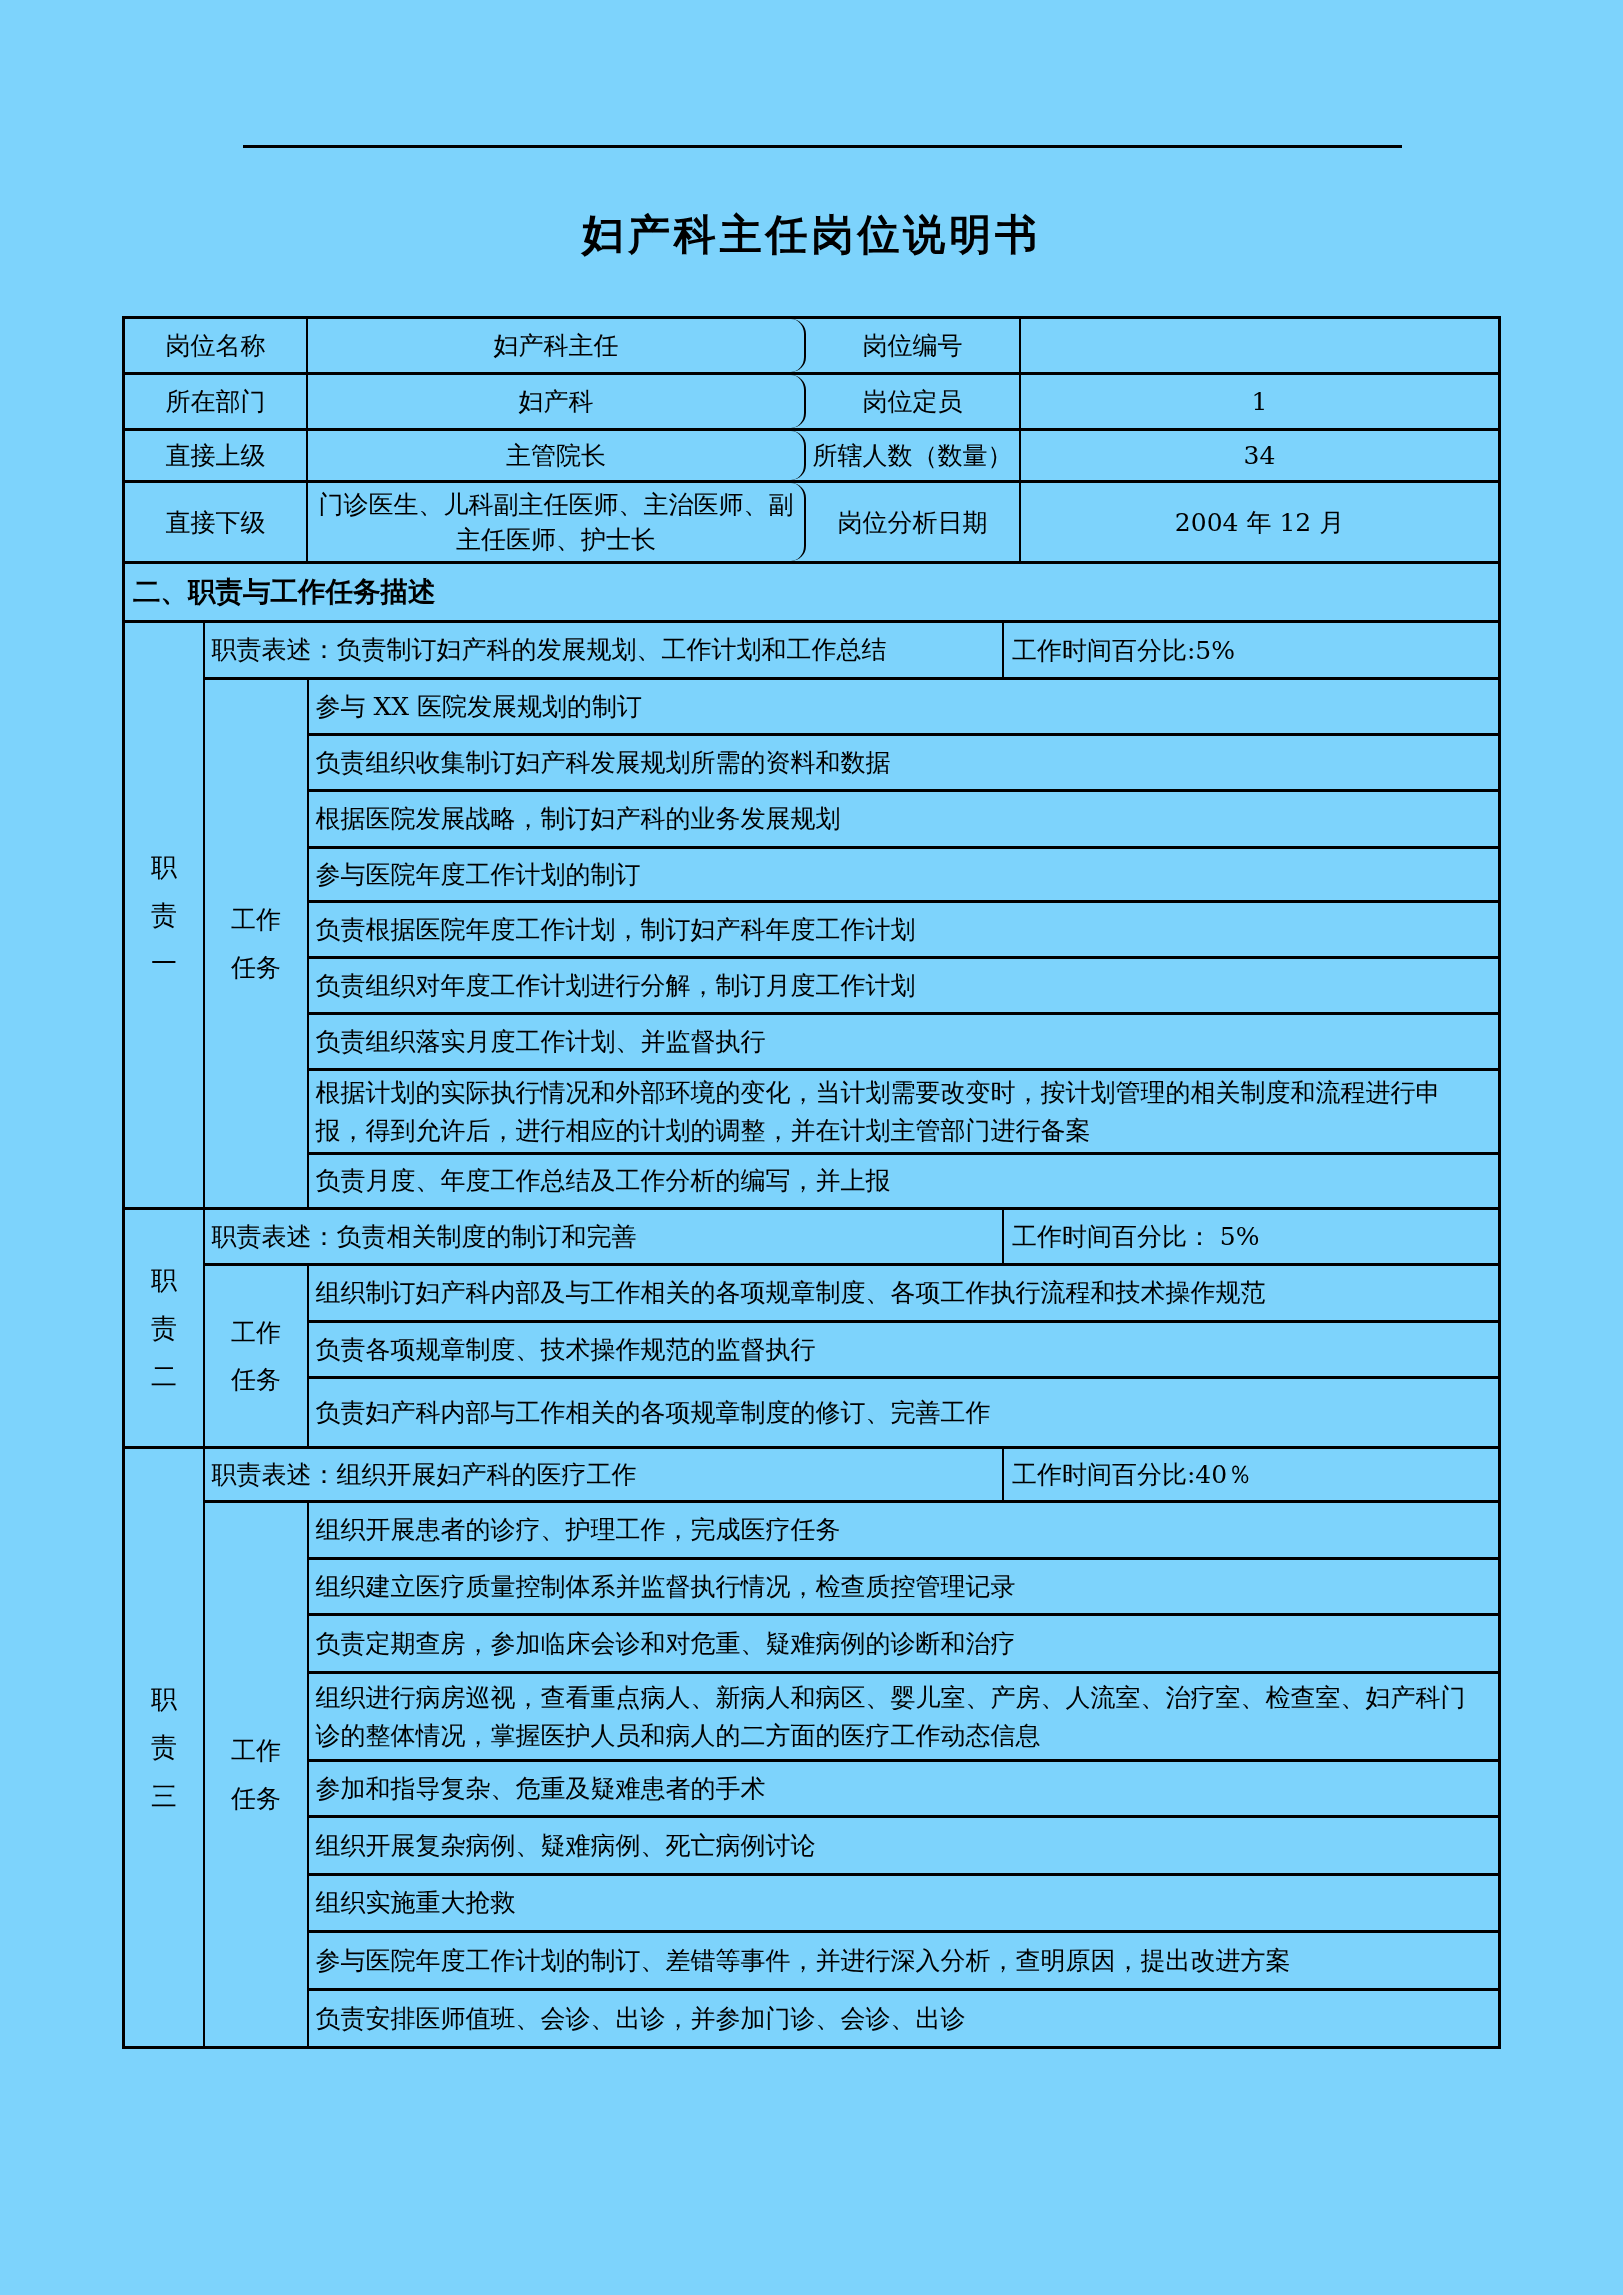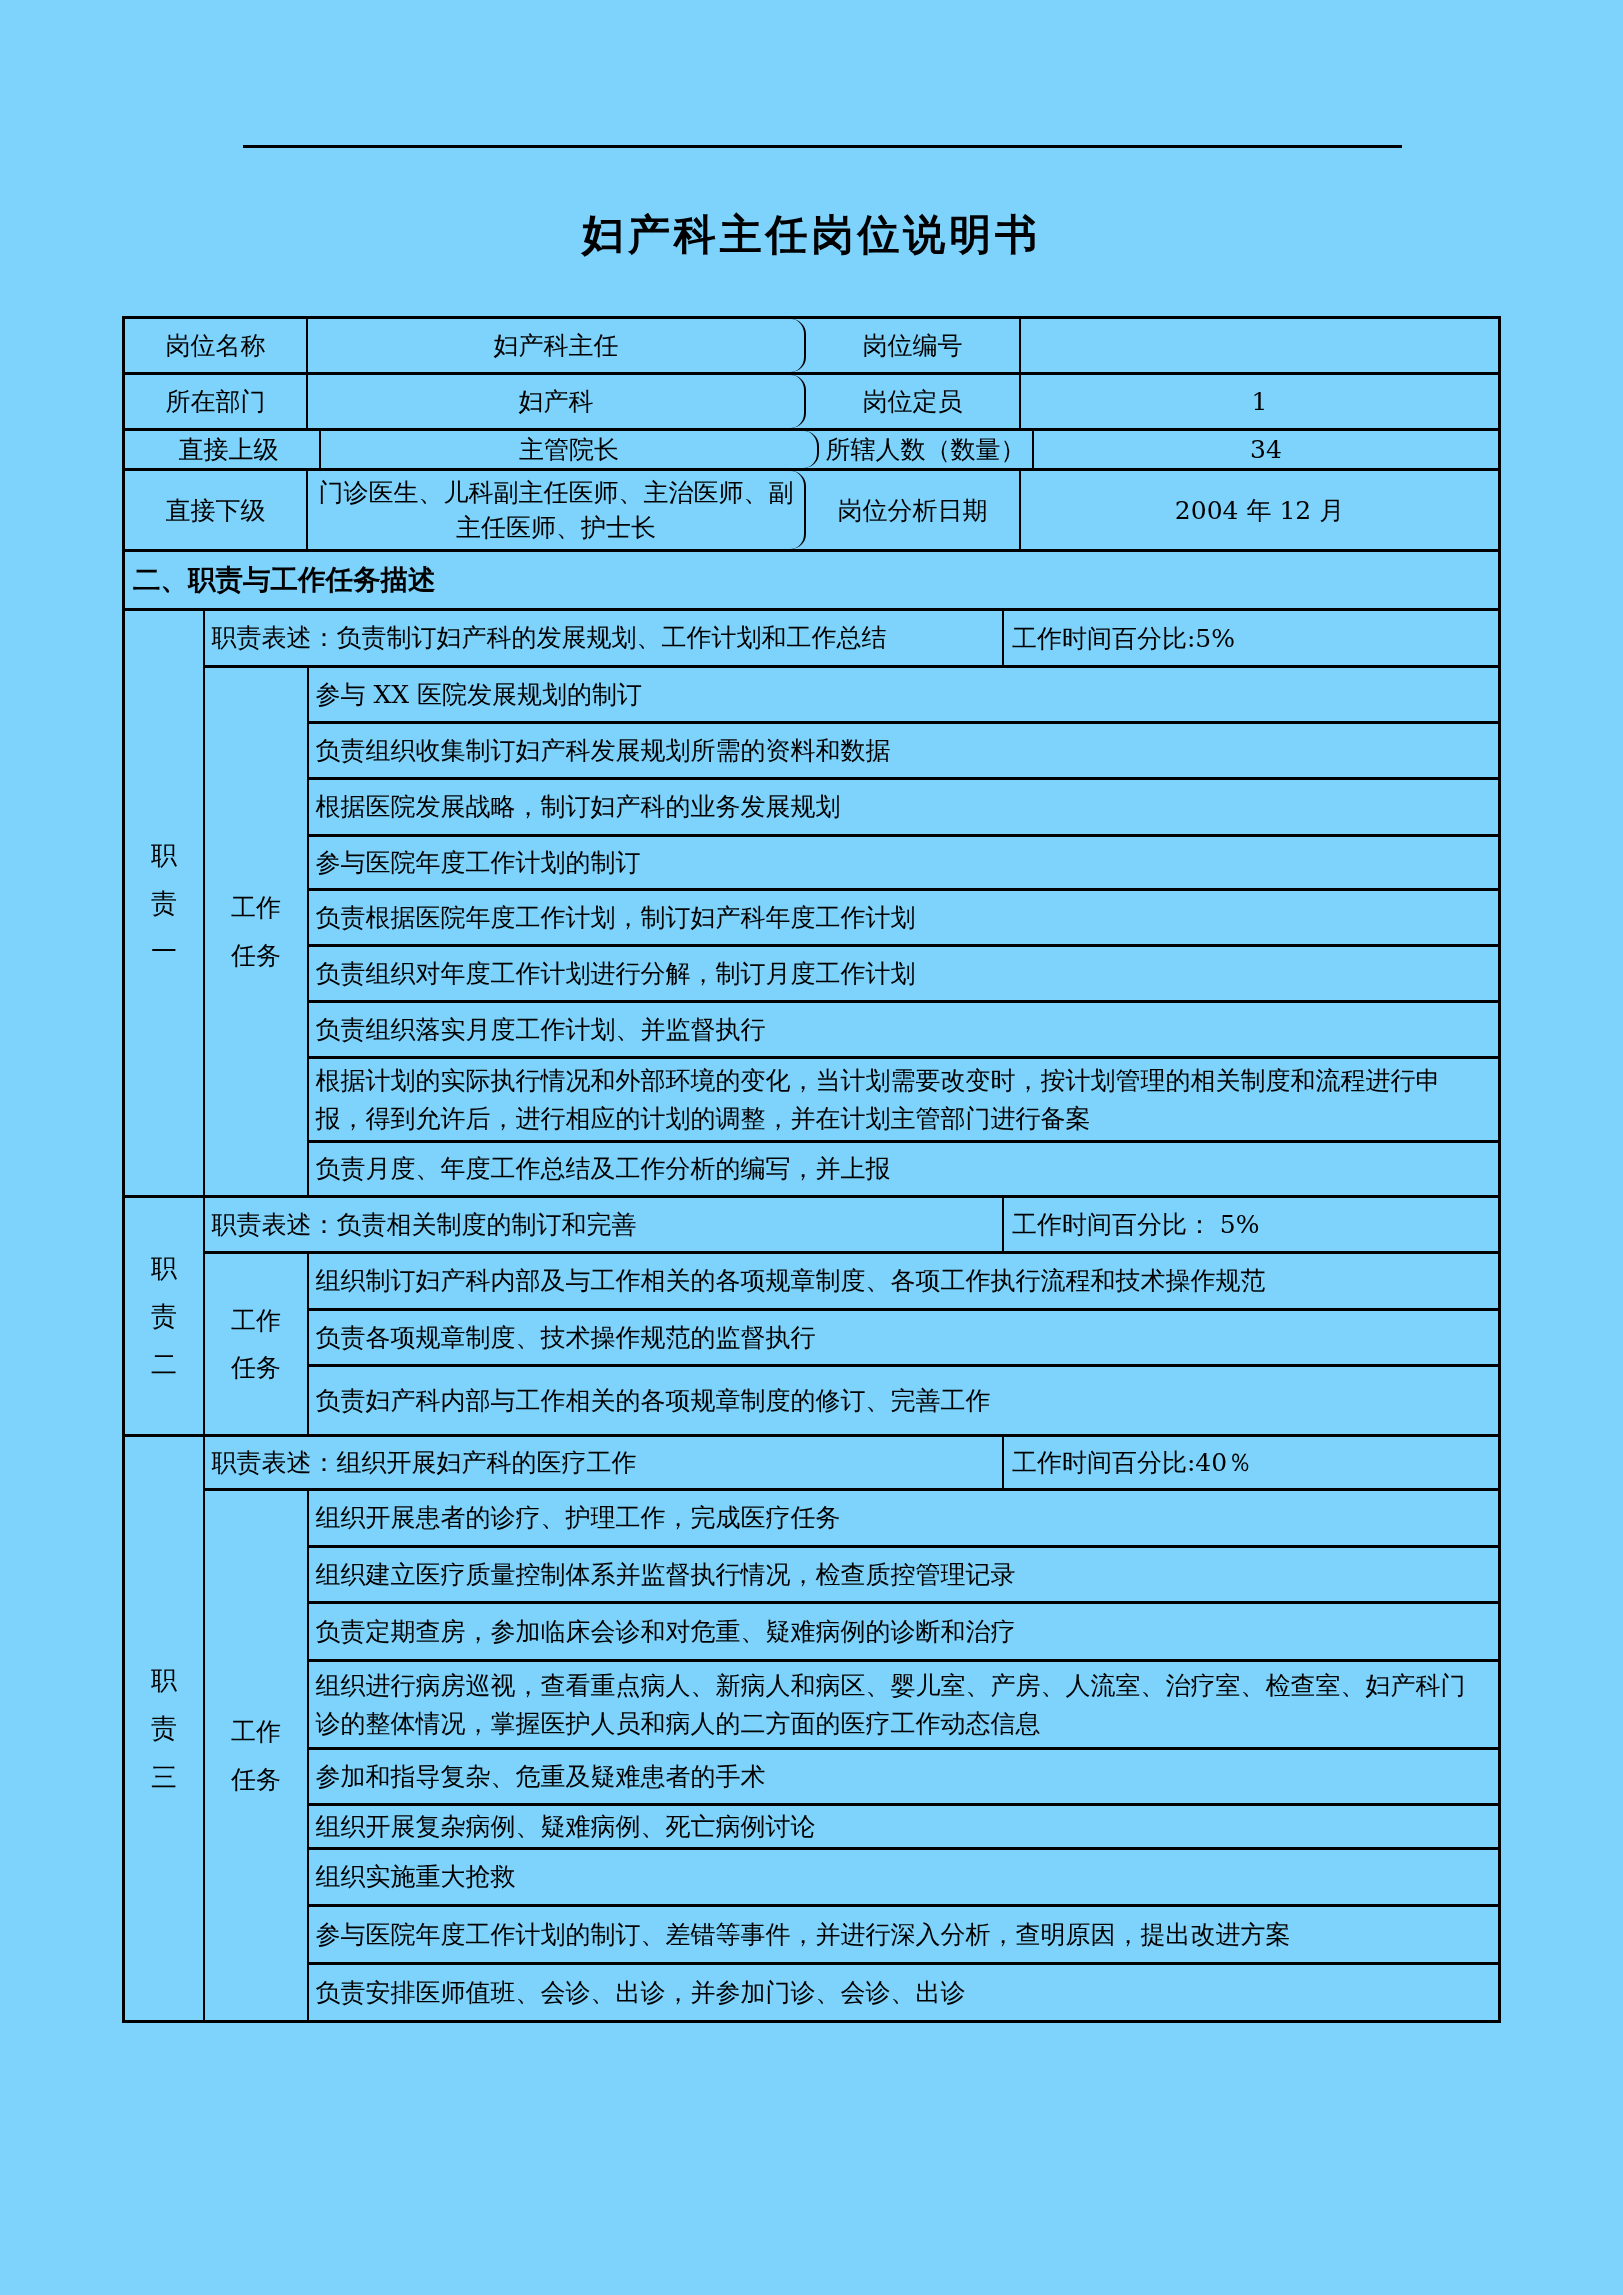--- a/index.html
+++ b/index.html
@@ -90,21 +90,21 @@
       <div class="b-cell bc2">妇产科主任</div>
       <div class="b-cell bc3">岗位编号</div>
       <div class="b-cell bc4"></div>
     </div>
     <div class="b-row" style="height:56px;">
       <div class="b-cell bc1">所在部门</div>
       <div class="b-cell bc2">妇产科</div>
       <div class="b-cell bc3">岗位定员</div>
       <div class="b-cell bc4">1</div>
     </div>
-    <div class="b-row" style="height:40px;padding-left:13px;">
+    <div class="b-row" style="height:52px;">
       <div class="b-cell bc1">直接上级</div>
       <div class="b-cell bc2">主管院长</div>
       <div class="b-cell bc3">所辖人数（数量）</div>
       <div class="b-cell bc4">34</div>
     </div>
     <div class="b-row" style="height:81px;">
       <div class="b-cell bc1">直接下级</div>
       <div class="b-cell bc2">门诊医生、儿科副主任医师、主治医师、副主任医师、护士长</div>
       <div class="b-cell bc3">岗位分析日期</div>
       <div class="b-cell bc4">2004 年 12 月</div>
@@ -174,21 +174,21 @@
         <div class="duty-tasks-row">
           <div class="task-col-label">
             <span>工作任务</span>
           </div>
           <div class="task-list">
             <div class="task-row" style="height:57px;">组织开展患者的诊疗、护理工作，完成医疗任务</div>
             <div class="task-row" style="height:56px;">组织建立医疗质量控制体系并监督执行情况，检查质控管理记录</div>
             <div class="task-row" style="height:58px;">负责定期查房，参加临床会诊和对危重、疑难病例的诊断和治疗</div>
             <div class="task-row" style="height:88px;">组织进行病房巡视，查看重点病人、新病人和病区、婴儿室、产房、人流室、治疗室、检查室、妇产科门诊的整体情况，掌握医护人员和病人的二方面的医疗工作动态信息</div>
             <div class="task-row" style="height:56px;">参加和指导复杂、危重及疑难患者的手术</div>
-            <div class="task-row" style="height:44px;">组织开展复杂病例、疑难病例、死亡病例讨论</div>
+            <div class="task-row" style="height:58px;">组织开展复杂病例、疑难病例、死亡病例讨论</div>
             <div class="task-row" style="height:57px;">组织实施重大抢救</div>
             <div class="task-row" style="height:58px;">参与医院年度工作计划的制订、差错等事件，并进行深入分析，查明原因，提出改进方案</div>
             <div class="task-row" style="height:55px;">负责安排医师值班、会诊、出诊，并参加门诊、会诊、出诊</div>
           </div>
         </div>
       </div>
     </div>
 
   </div>
 </div>

